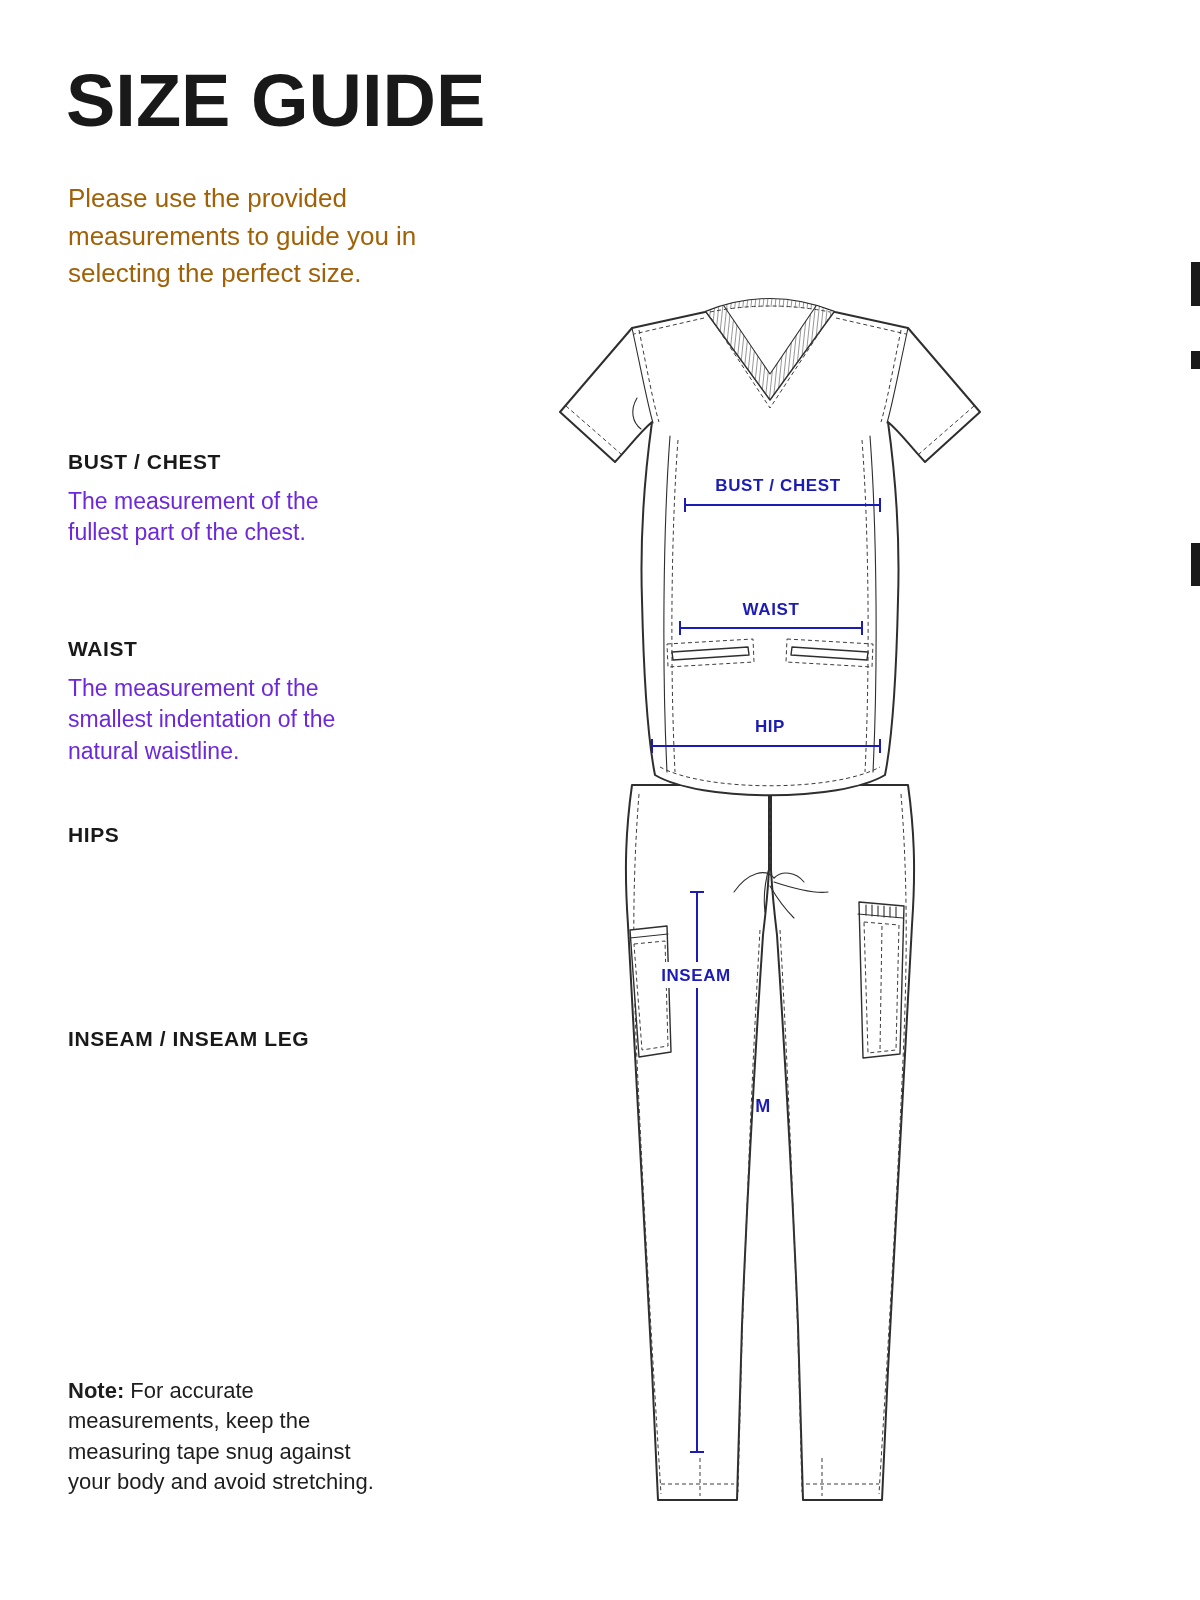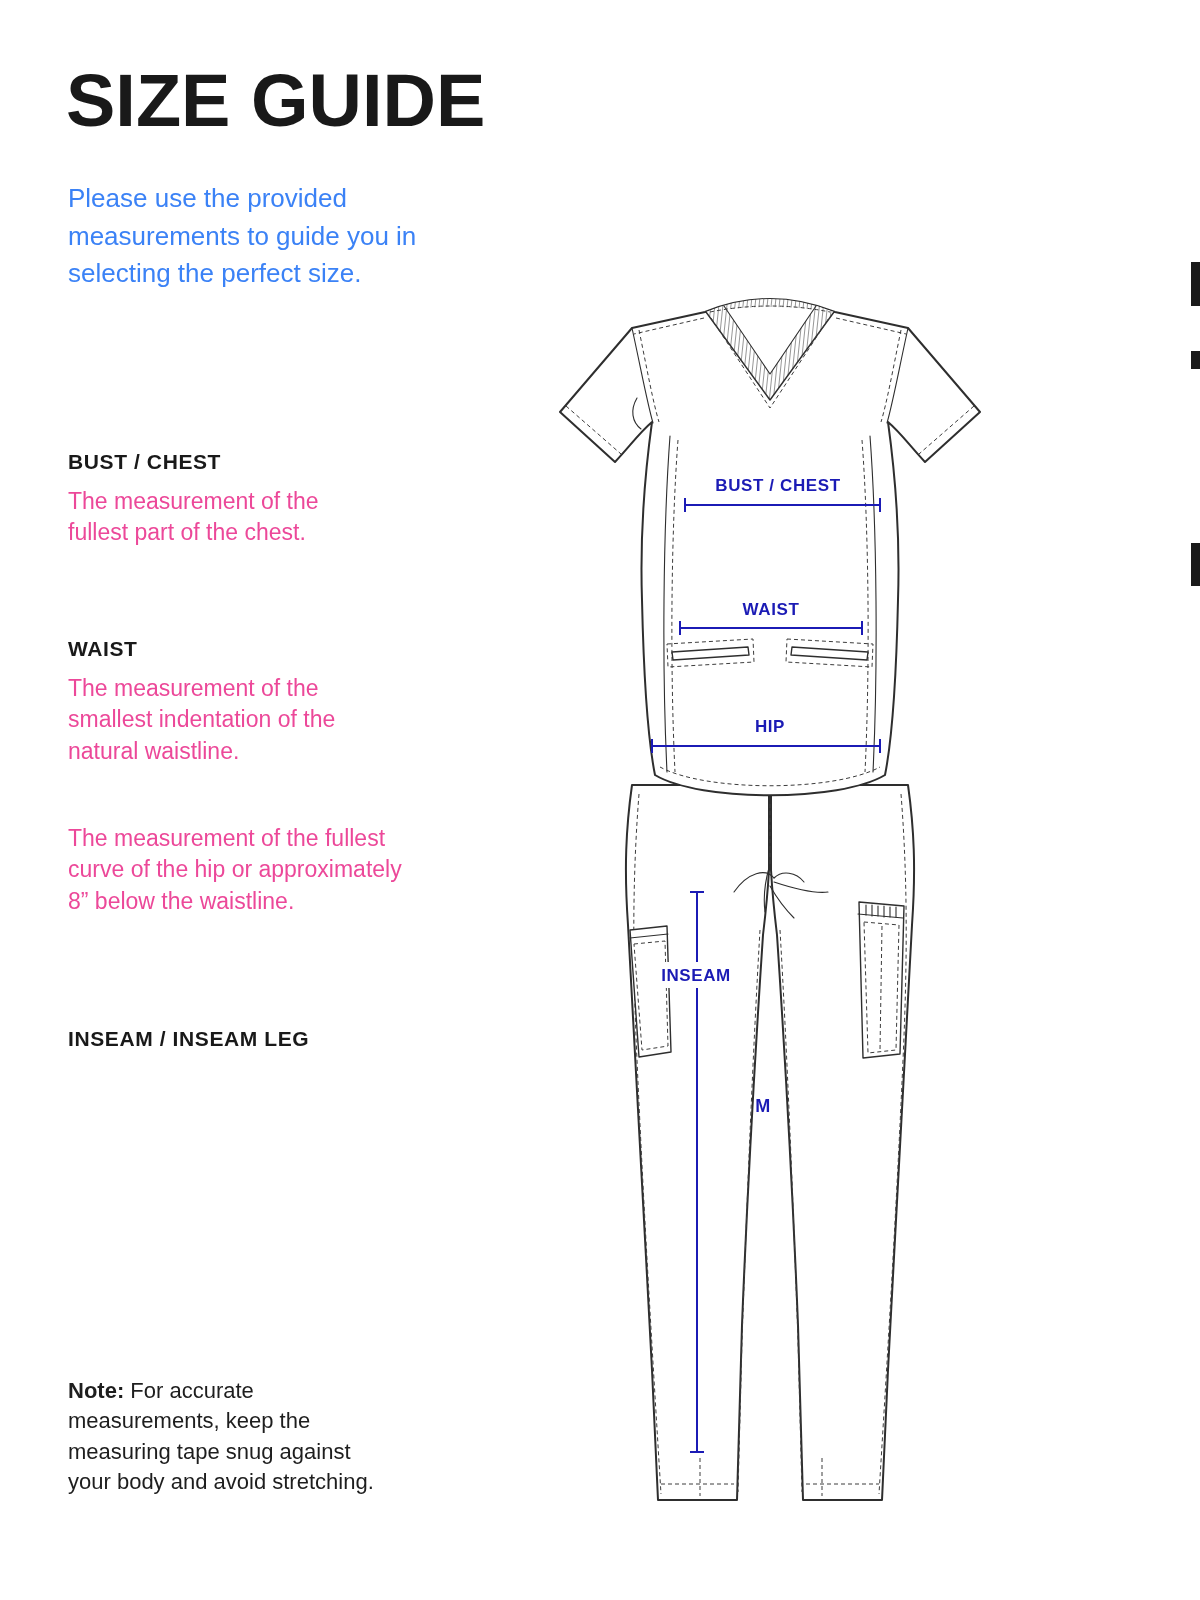--- a/index.html
+++ b/index.html
@@ -11,30 +11,30 @@
     color:#1d1d1d;
     overflow:hidden;
   }
   .title{
     position:absolute;left:66px;top:64px;
     font-size:74px;font-weight:700;letter-spacing:0px;line-height:1;
     color:#191919;
   }
   .intro{
     position:absolute;left:68px;top:180px;
-    font-size:26px;line-height:1.45;color:#3b82f6;
+    font-size:26px;line-height:1.45;color:#a16207;
     white-space:pre-line;
   }
   .section{position:absolute;left:68px;}
   .sec-h{
     font-size:21px;font-weight:700;letter-spacing:0.6px;color:#191919;
     margin:0 0 12px 0;
   }
   .sec-b{
-    font-size:23px;line-height:1.36;color:#ec4899;
+    font-size:23px;line-height:1.36;color:#6d28d9;
     white-space:pre-line;margin:0;
   }
   .note{
     position:absolute;left:68px;top:1376px;
     font-size:22px;line-height:1.38;color:#1e1e1e;
     white-space:pre-line;
   }
   .note b{font-weight:700;}
   .diagram{
     position:absolute;left:520px;top:270px;width:480px;height:1270px;
@@ -71,23 +71,21 @@
   </div>
 
   <div class="section" style="top:637px;">
     <p class="sec-h">WAIST</p>
     <p class="sec-b">The measurement of the
 smallest indentation of the
 natural waistline.</p>
   </div>
 
   <div class="section" style="top:823px;">
-    <p class="sec-b">The measurement of the fullest
-curve of the hip or approximately
-8” below the waistline.</p>
+    <p class="sec-h">HIPS</p>
   </div>
 
   <div class="section" style="top:1027px;">
     <p class="sec-h">INSEAM / INSEAM LEG</p>
   </div>
 
   <div class="note"><b>Note:</b><span> For accurate
 measurements, keep the
 measuring tape snug against
 your body and avoid stretching.</span></div>

